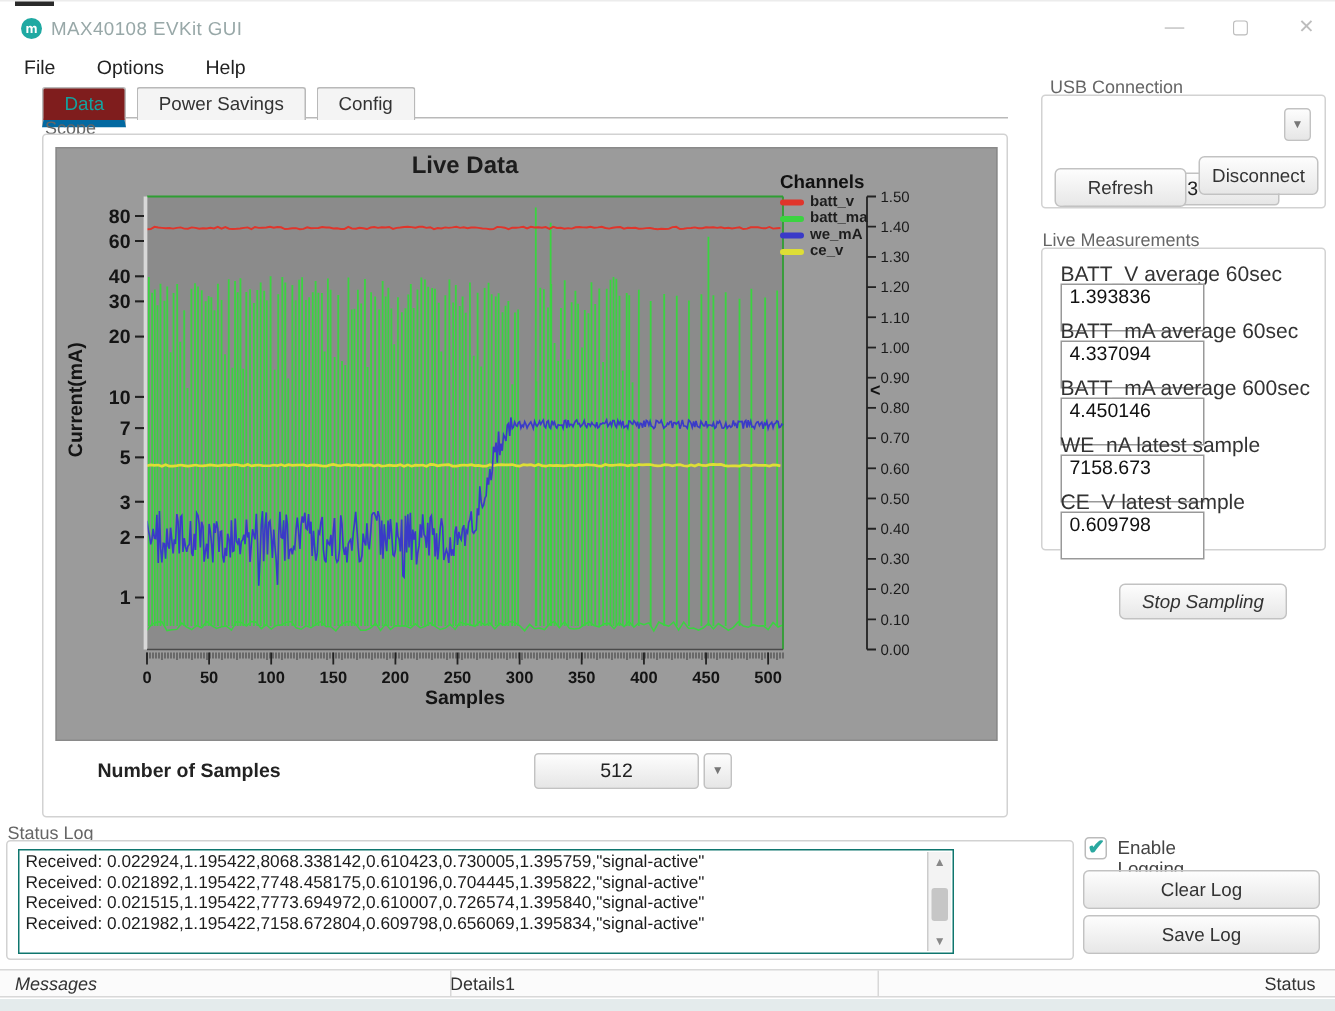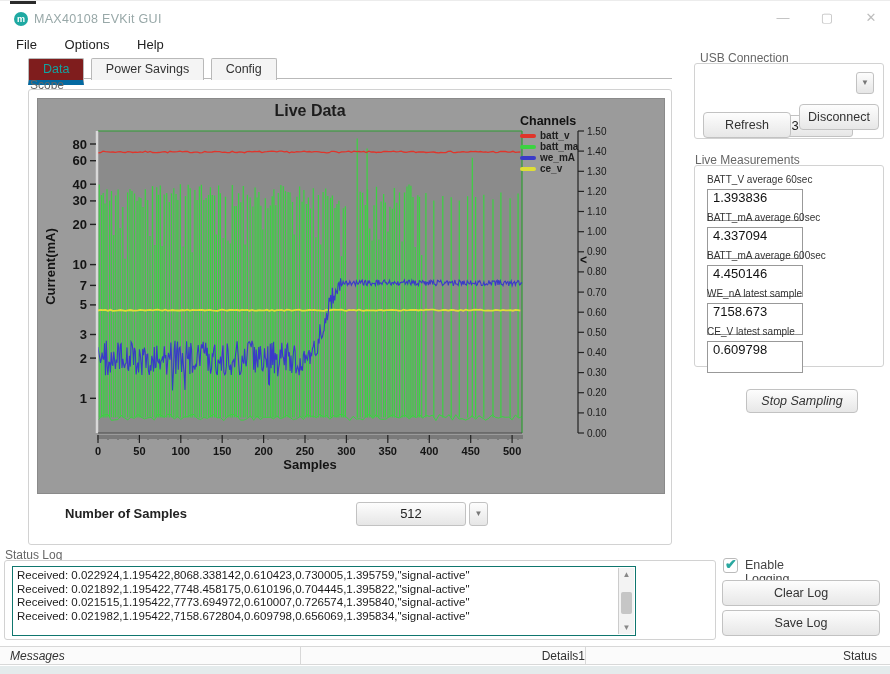--- a/index.html
+++ b/index.html
@@ -59,21 +59,21 @@
   .usb-group { left:694px; top:62px; width:190px; height:76px; }
   .usb-combo { left:12px; top:8px; width:146px; height:22px; line-height:20px;margin-top:43px; }
   .usb-arrow { left:161px; top:8px; width:18px; height:22px; line-height:20px; font-size:8px; color:#777; }
   .btn { background:linear-gradient(#fdfdfd,#e7e7e7); border:1px solid #c2c2c2; border-radius:4px;
     font-size:12.5px; color:#333; text-align:center; }
   .btn-refresh { left:8px; top:28px; width:88px; height:26px; line-height:24px;margin-top:20px; }
   .btn-disconnect { left:104px; top:40px; width:80px; height:26px; line-height:24px; }
 
   .lm-label { left:695px; top:152px; }
   .lm-group { left:694px; top:164px; width:190px; height:202px; }
-  .lm-item-label { left:12px; font-size:10px; color:#333; }
+  .lm-item-label { left:12px; font-size:14px; color:#333; }
   .lm-value { left:12px; width:96px; height:32px; background:#fff; border:1px solid #999;
     font-size:13px; color:#111; padding:0 5px; line-height:16px; }
   .btn-stop { left:746px; top:388px; width:112px; height:24px; line-height:22px;font-style:italic; }
 
   
   .sl-label { left:5px; top:547px; }
   .sl-group { left:4px; top:559px; width:712px; height:80px; }
   .log-area { left:7px; top:5px; width:624px; height:70px; background:#fff; border:1px solid #0f766e; overflow:hidden; }
   .log-lines { left:4px; top:2px; right:20px; font-size:11.5px; line-height:13.5px; color:#1c1c1c; white-space:nowrap; }
   .scroll { right:1px; top:1px; width:16px; height:66px; background:#f3f3f3; border-left:1px solid #ccc; }
@@ -85,21 +85,21 @@
   .chk-box { left:0; top:1px; width:15px; height:15px; background:#fff; border:1px solid #bbb; border-radius:3px; }
   .chk-mark { left:1px; top:-3px; font-size:14px; color:#2aa8a0; font-weight:bold; }
   .chk-label { left:22px; top:1px; font-size:12.5px; color:#444; }
   .btn-clear { left:722px; top:579px; width:158px; height:26px; line-height:24px; }
   .btn-save { left:722px; top:609px; width:158px; height:26px; line-height:24px; }
 
   
   .statusbar { left:0; top:645px; width:890px; height:19px; background:#fbfbfb;
     border-top:1px solid #d8d8d8; border-bottom:1px solid #d8d8d8; font-size:12px; color:#333; }
   .sb-left { left:10px; top:2px;font-style:italic; }
-  .sb-mid { left:300px; top:2px; width:285px; text-align:right; }
+  .sb-mid { left:300px; top:2px; width:285px; text-align:left; }
   .sb-right { left:585px; top:2px; width:292px; text-align:right; }
   .sb-div1 { left:300px; top:0; height:17px; border-left:1px solid #d8d8d8; }
   .sb-div2 { left:585px; top:0; height:17px; border-left:1px solid #d8d8d8; }
   .bottom-strip { left:0; top:665px; width:890px; height:9px; background:#e4ebec; }
 </style>
 </head>
 <body>
 
 <div class="window">
 

